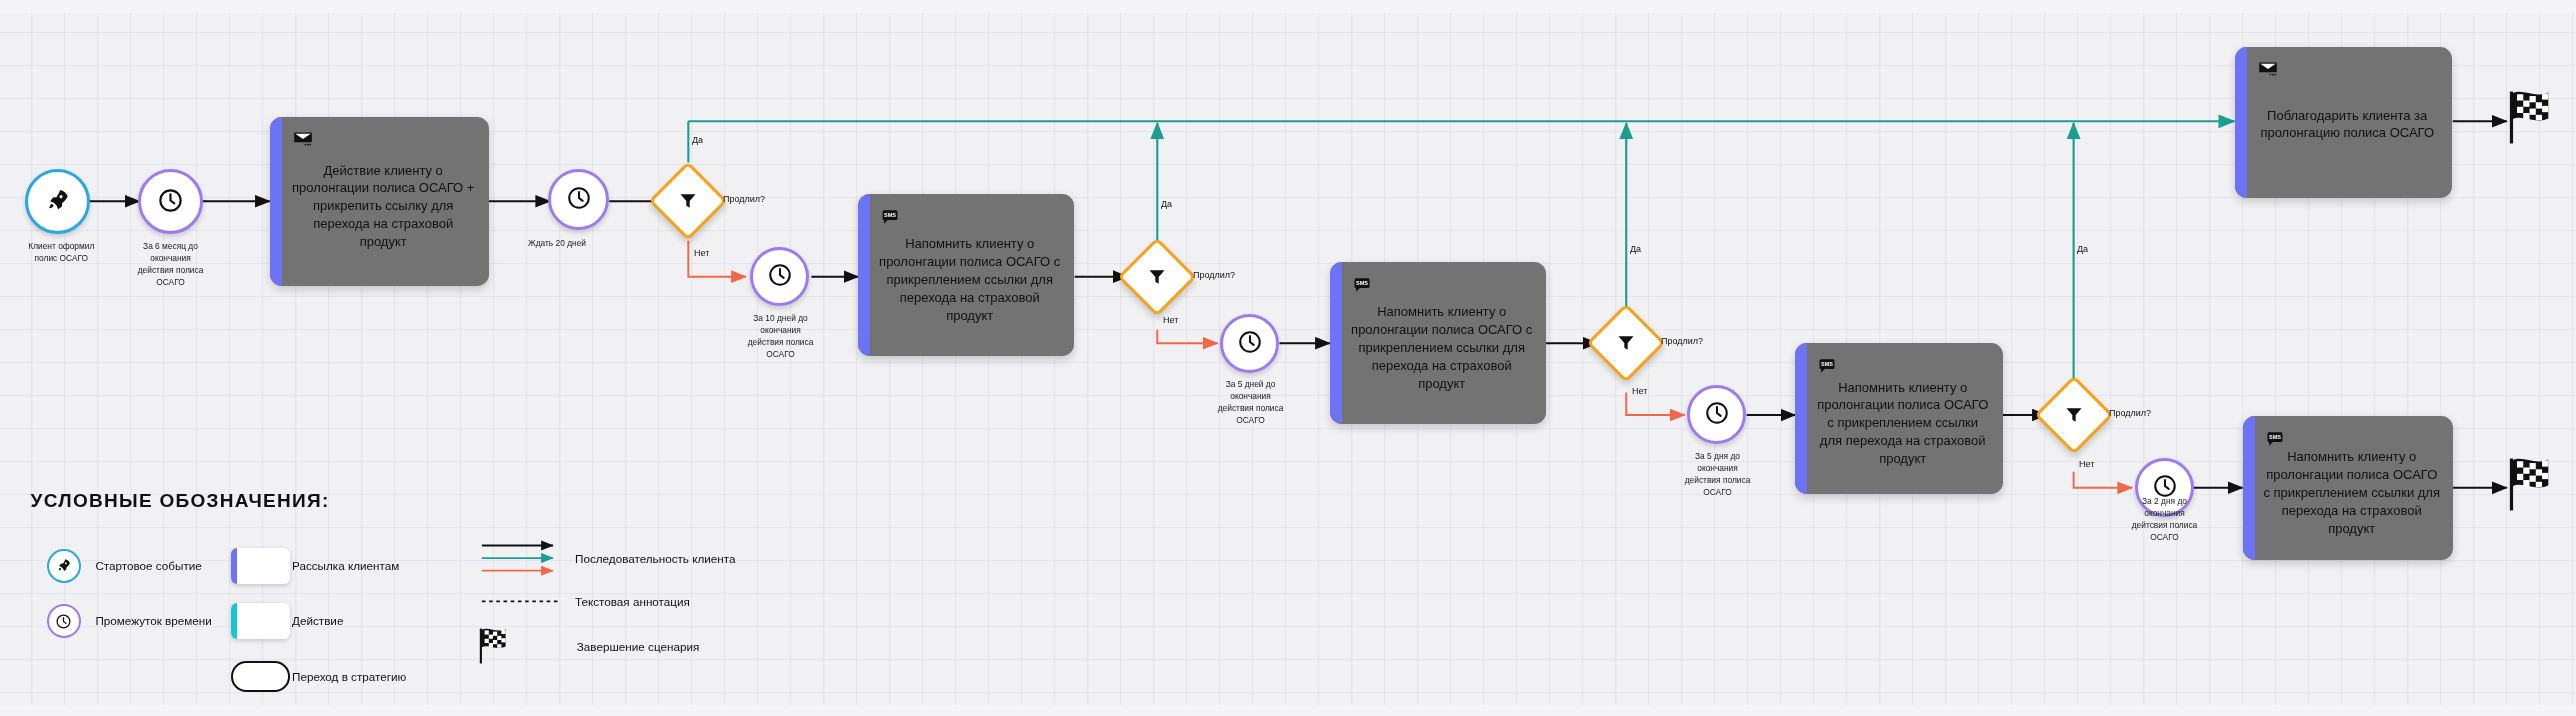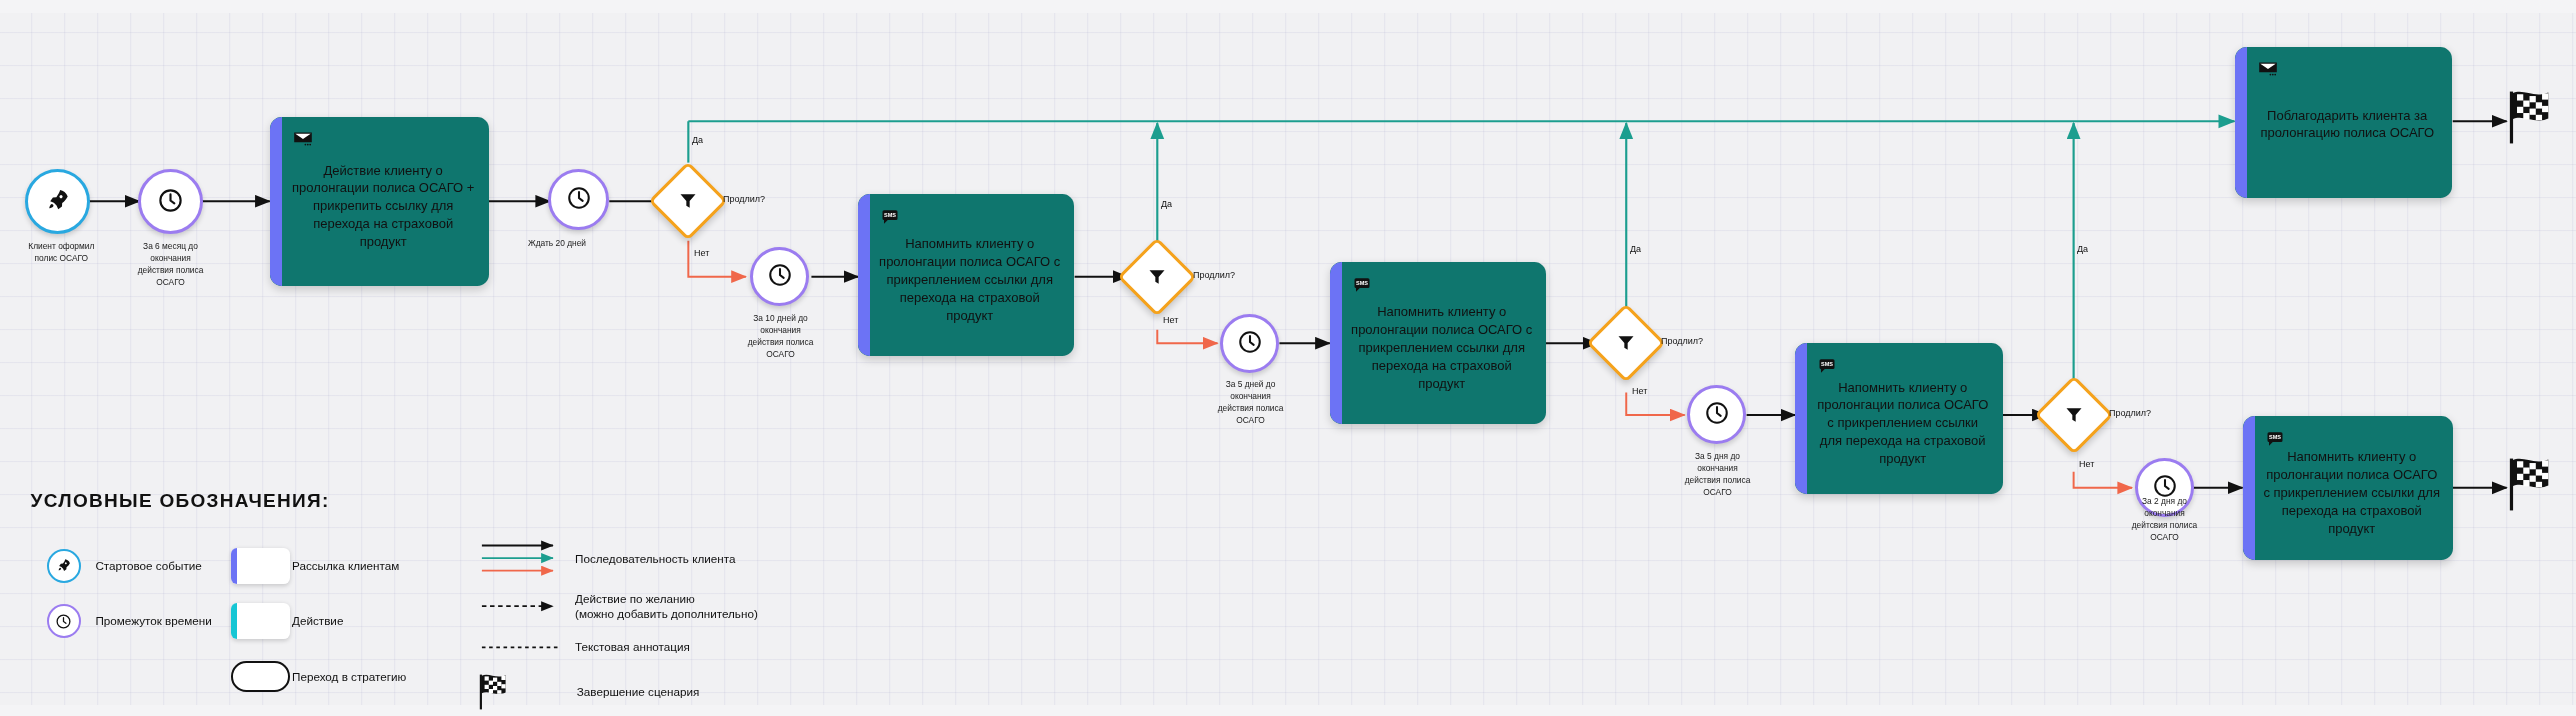--- a/index.html
+++ b/index.html
@@ -43,21 +43,21 @@
     border-radius:6.3px;
     transform:rotate(45deg);
     box-shadow:2.7px 2.7px 6.3px rgba(0,0,0,.18);
     display:flex;align-items:center;justify-content:center;
   }
   .diamond .gi{transform:rotate(-45deg);display:flex;align-items:center;justify-content:center;}
 
   
   .card{
     position:absolute;
-    background:#0f766e;
+    background:#737373;
     border-radius:11.7px;
     box-shadow:0 3.6px 8px rgba(0,0,0,.17);
     box-sizing:border-box;
     overflow:hidden;
   }
   .card .stripe{
     position:absolute;left:0;top:0;bottom:0;width:11.7px;background:#6c73f5;
     border-radius:11.7px 0 0 11.7px;
   }
   .card .ic{position:absolute;left:23.4px;top:14.4px;}
@@ -460,29 +460,20 @@
                 <path d="M0,0 L7,2.8 L0,5.6 z" fill="#f0674a"></path>
               </marker>
           </defs>
           <path d="M1,7 L80,7" stroke="#111" stroke-width="2" marker-end="url(#lk)"></path>
           <path d="M1,21 L80,21" stroke="#1c9e8f" stroke-width="2" marker-end="url(#lt)"></path>
           <path d="M1,35 L80,35" stroke="#f0674a" stroke-width="2" marker-end="url(#lr)"></path>
         </svg>
       </span>
       <span class="lg-txt">Последовательность клиента</span>
     </div>
-    <div class="lg-item" style="height:40px;margin-bottom:5.4px;">
-      <span class="lg-sym lg-arrows" style="flex:0 0 99px;">
-        <svg width="90" height="14.4" viewBox="0 0 100 16">
-          <path d="M1,8 L80,8" stroke="#111" stroke-width="2" stroke-dasharray="5 4" marker-end="url(#lk)"></path>
-        </svg>
-      </span>
-      <span class="lg-txt">Действие по желанию
-(можно добавить дополнительно)</span>
-    </div>
     <div class="lg-item" style="height:31px;margin-bottom:9px;">
       <span class="lg-sym lg-arrows" style="flex:0 0 99px;">
         <svg width="90" height="10.8" viewBox="0 0 100 12">
           <path d="M1,6 L86,6" stroke="#111" stroke-width="2" stroke-dasharray="4 4"></path>
         </svg>
       </span>
       <span class="lg-txt">Текстовая аннотация</span>
     </div>
     <div class="lg-item" style="height:40px;">
       <span class="lg-sym lg-arrows" style="flex:0 0 99px;justify-content:flex-start;padding-left:1.8px;">

